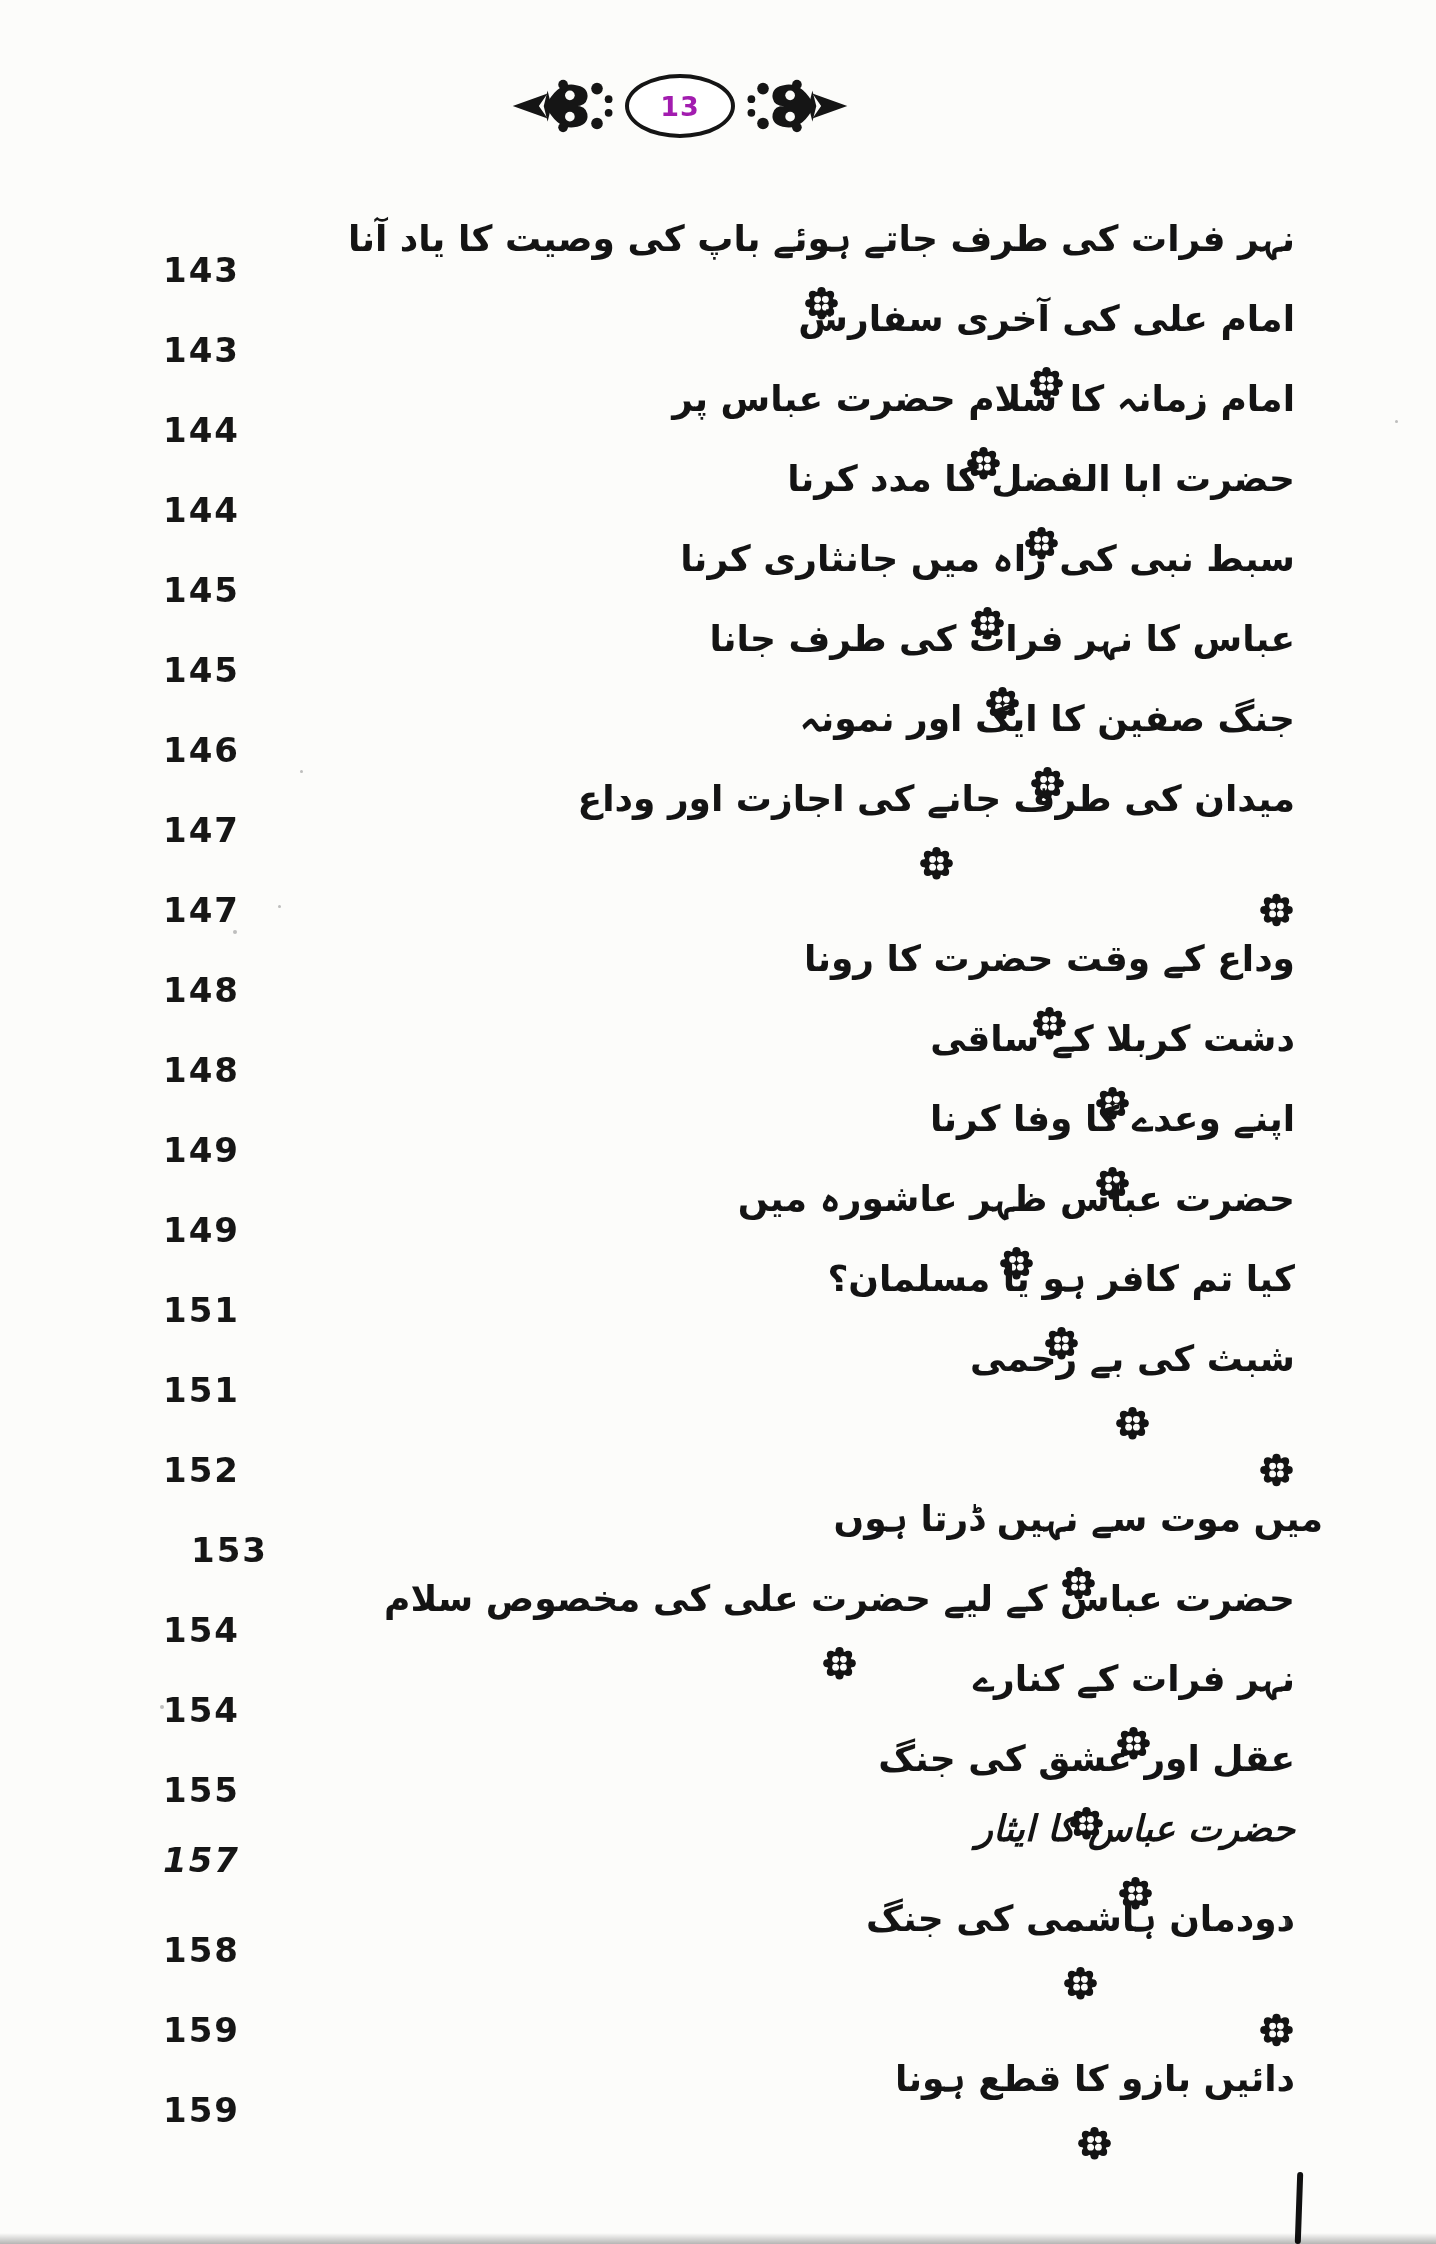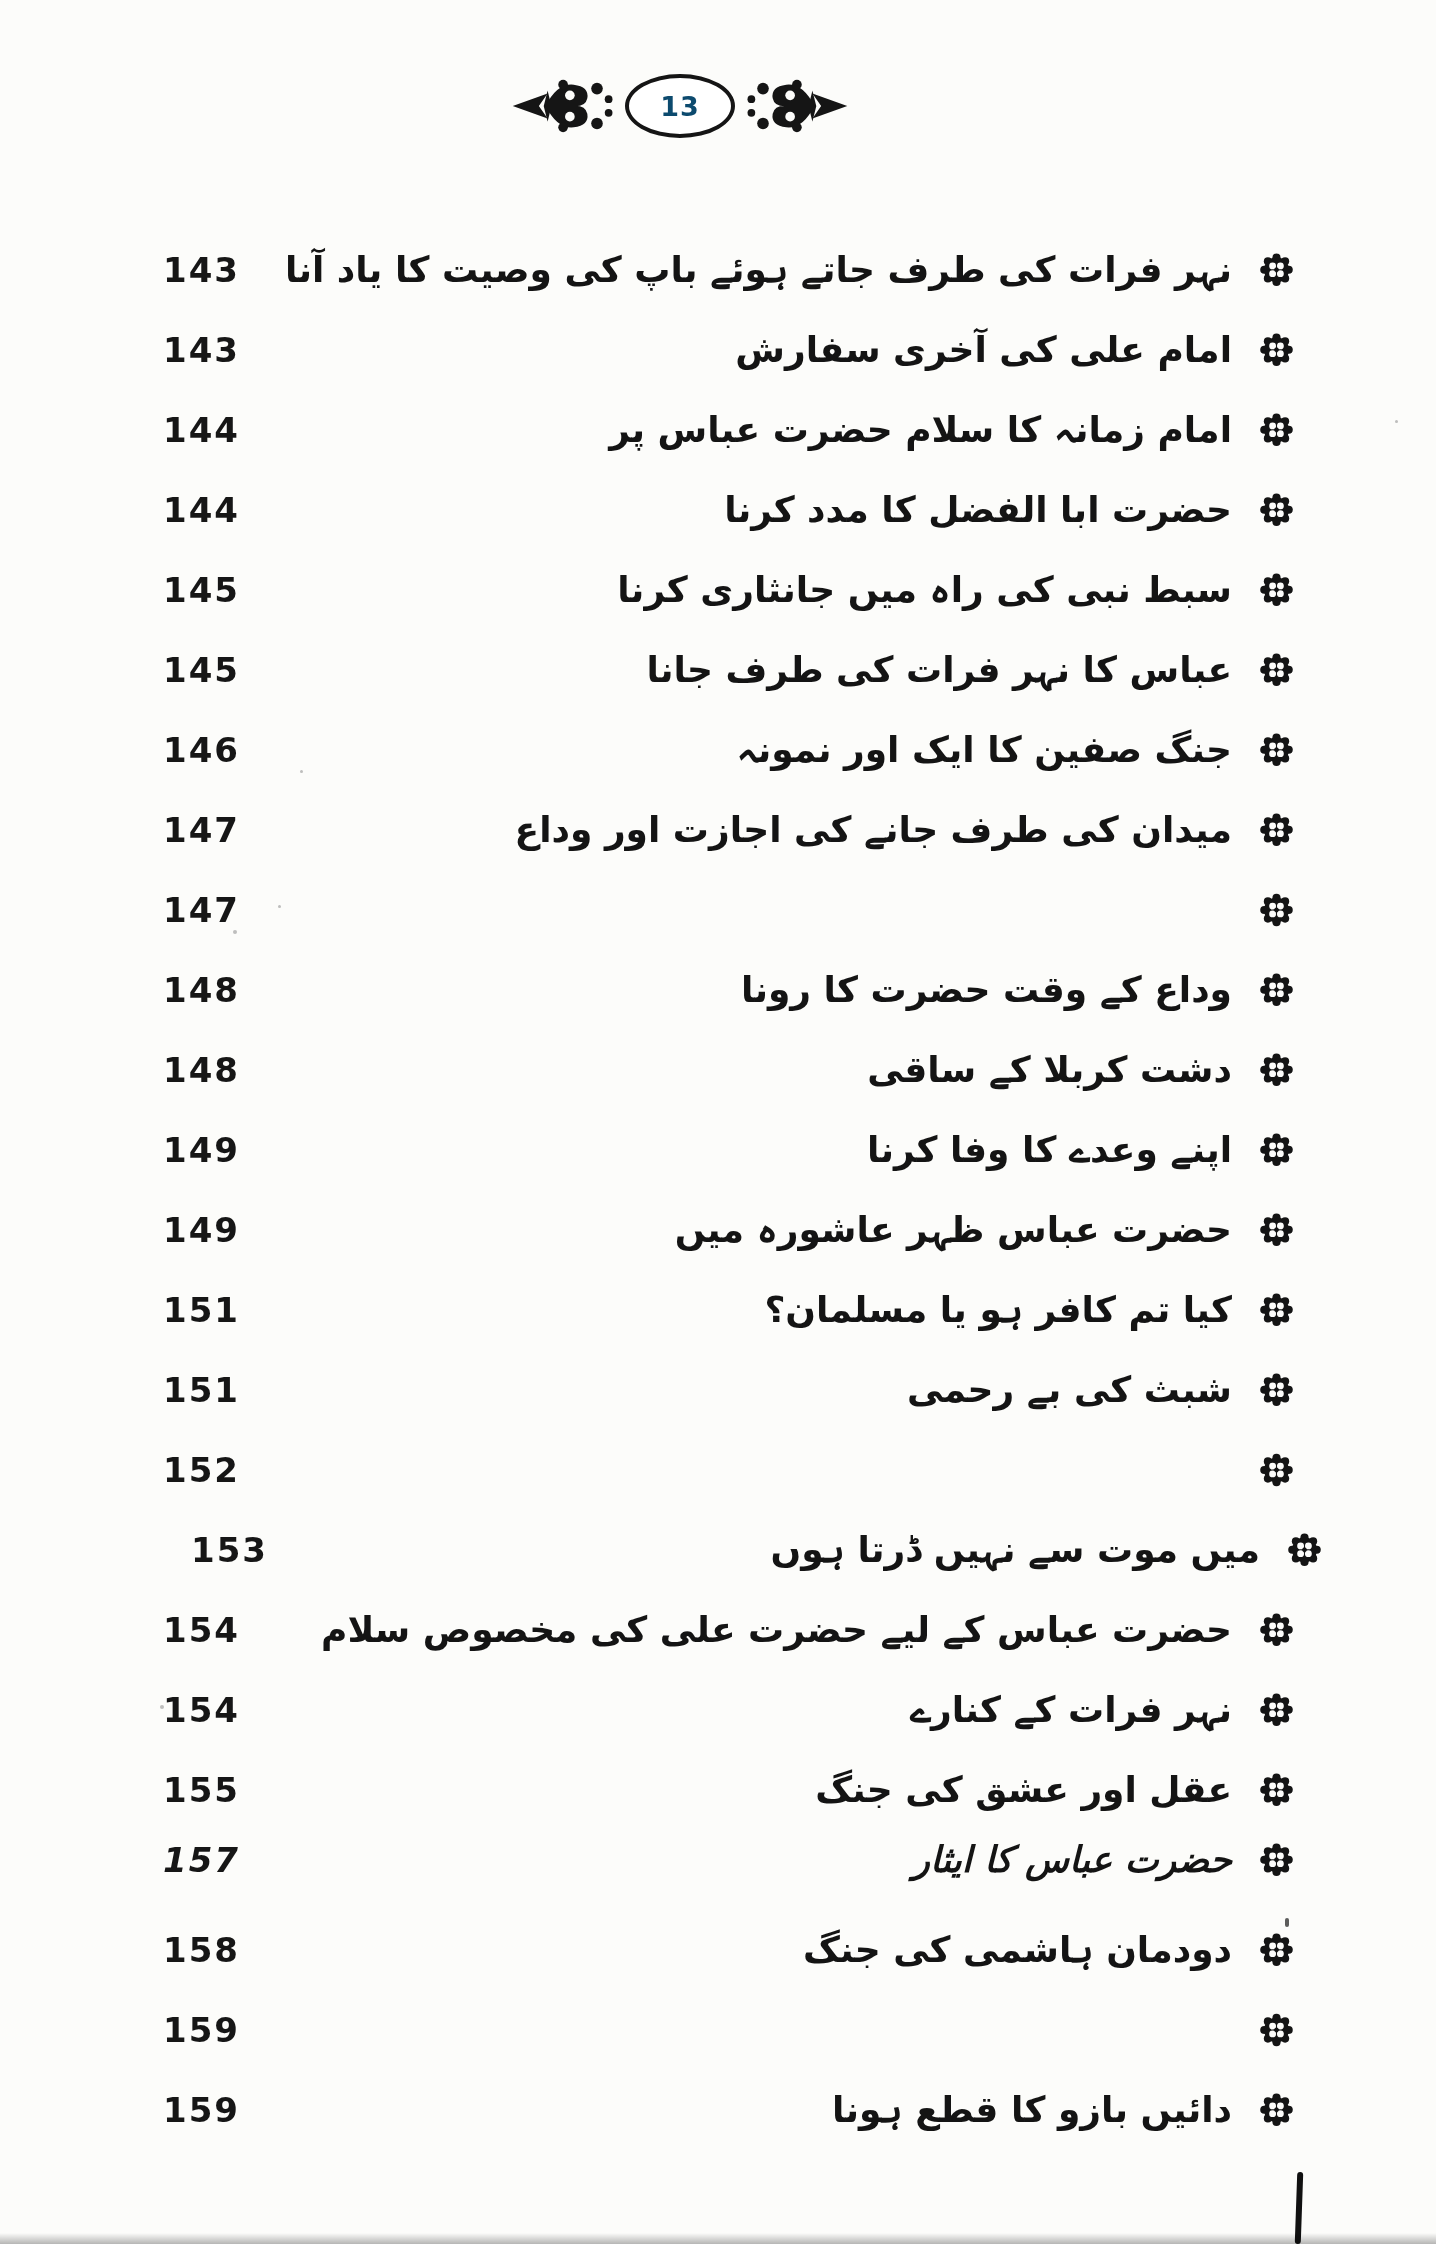--- a/index.html
+++ b/index.html
@@ -13,31 +13,31 @@
     position:absolute;left:498px;top:66px;width:364px;height:80px;
     display:flex;align-items:center;justify-content:center;gap:3px;
   }
   .ornament{width:112px;height:62px;flex:0 0 auto;}
   .ornament.mirrored{transform:scaleX(-1);}
   .folio-oval{
     width:102px;height:56px;border:4px solid #151515;border-radius:50%;
     background:#ffffff;display:flex;align-items:center;justify-content:center;
     flex:0 0 auto;
   }
-  .folio-oval span{font-weight:bold;font-size:27px;letter-spacing:1px;color:#0c4a6e;}
+  .folio-oval span{font-weight:bold;font-size:27px;letter-spacing:1px;color:#a21caf;}
   
   .toc{position:absolute;left:0;top:0;width:100%;height:100%;}
   .row{position:absolute;left:0;width:100%;height:80px;padding-left:9px;}
   .row .num{
     position:absolute;left:148px;width:92px;top:50%;transform:translateY(-50%);
     text-align:right;font-weight:bold;font-size:34px;letter-spacing:2px;color:#161616;
   }
   .row .entry{
     position:absolute;right:150px;top:50%;transform:translateY(-50%);
-    display:flex;flex-direction:row;align-items:center;gap:26px;
+    display:flex;flex-direction:column;align-items:center;gap:26px;
   }
   .row .title{
     font-size:36px;font-weight:bold;direction:rtl;unicode-bidi:isolate;
     white-space:nowrap;color:#141414;line-height:1.15;
     font-family:"DejaVu Sans",sans-serif;
   }
   .bullet{width:37px;height:37px;flex:0 0 auto;}
   
   .speck{position:absolute;background:#8a8a8a;border-radius:50%;opacity:.55;}
   .ink-mark{

